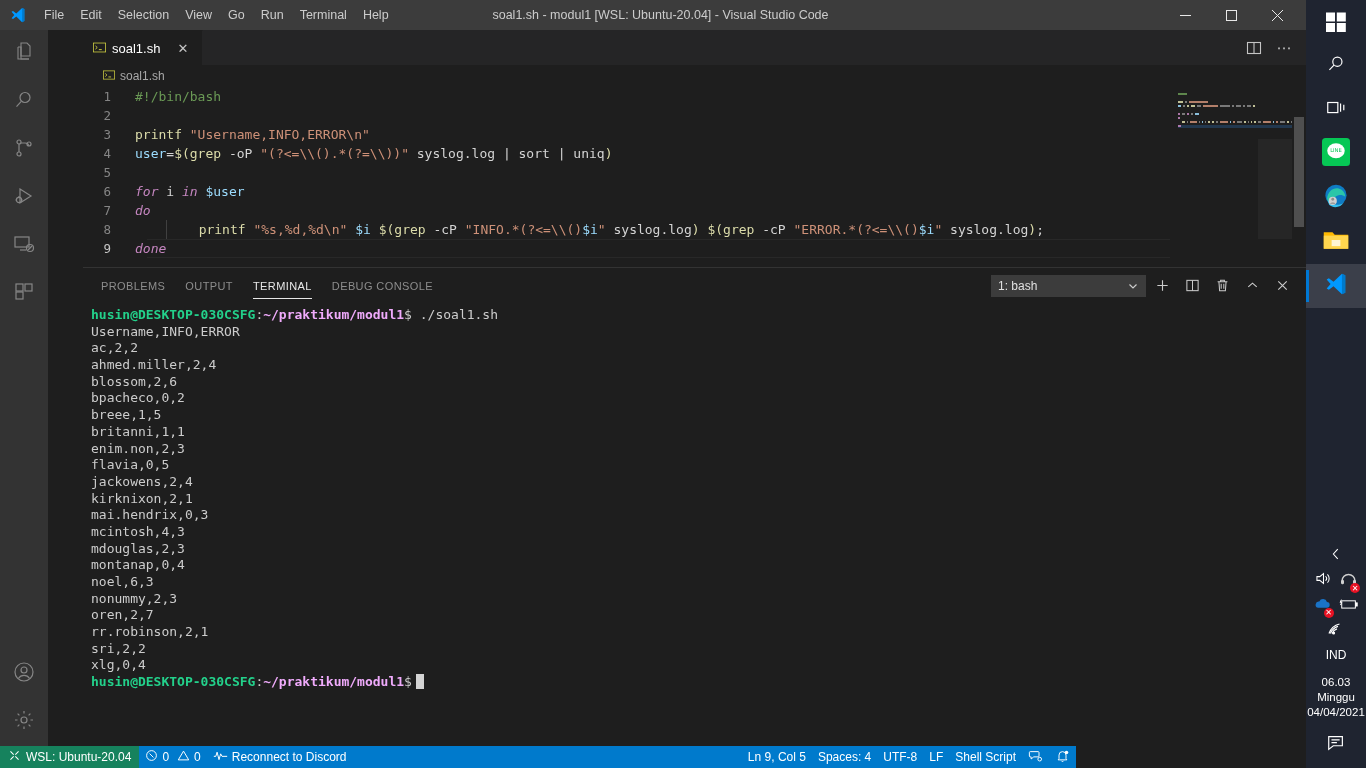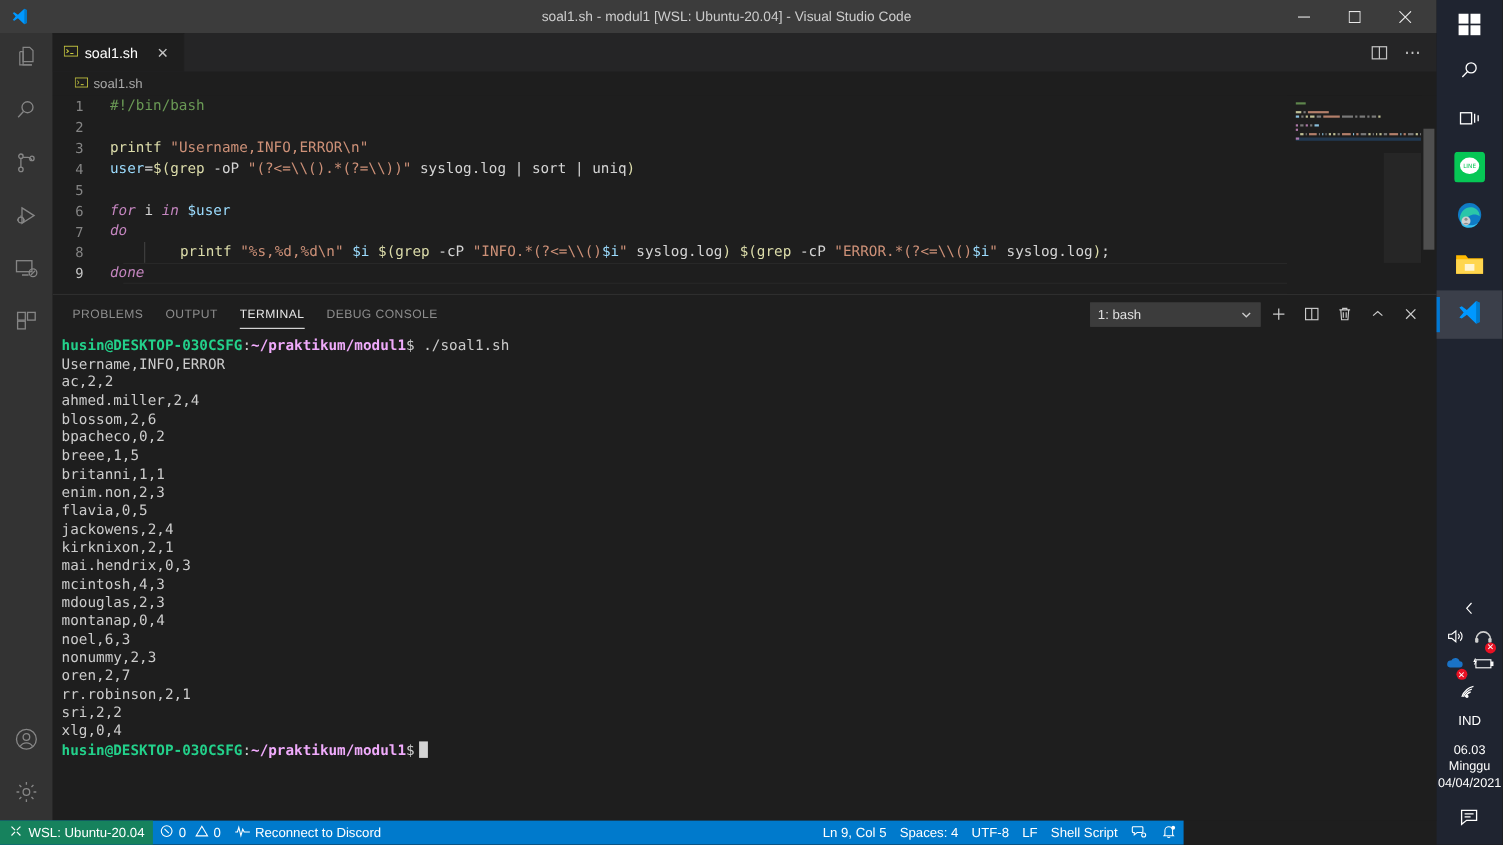--- a/index.html
+++ b/index.html
@@ -83,20 +83,21 @@
     position: relative;
   }
   .act-spacer { flex: 1; }
 
   .editorarea {
     flex: 1;
     display: flex;
     flex-direction: column;
     min-width: 0;
     background: #1e1e1e;
+    margin-left: 35px;
   }
 
   
   .tabsrow {
     height: 35px;
     background: #252526;
     display: flex;
     align-items: stretch;
     flex: 0 0 35px;
     position: relative;
@@ -376,20 +377,30 @@
 <body>
 
 <div class="app">
 
   <div class="titlebar">
     <div class="vscode-logo">
       <svg width="18" height="18" viewBox="0 0 24 24">
           <path fill="#0098ff" d="M17.5 2.5 9.7 10 5.4 6.8 3.4 7.8l3.6 4.2-3.6 4.2 2 1 4.3-3.2 7.8 7.5 3.1-1.5V4z"></path>
           <path fill="#0065a9" d="M17.5 2.5 20.6 4v16l-3.1 1.5V2.5z" opacity=".6"></path>
         </svg>
+    </div>
+    <div class="menu">
+      <div class="menu-item">File</div>
+      <div class="menu-item">Edit</div>
+      <div class="menu-item">Selection</div>
+      <div class="menu-item">View</div>
+      <div class="menu-item">Go</div>
+      <div class="menu-item">Run</div>
+      <div class="menu-item">Terminal</div>
+      <div class="menu-item">Help</div>
     </div>
     <div class="title-text">soal1.sh - modul1 [WSL: Ubuntu-20.04] - Visual Studio Code</div>
     <div class="wincontrols">
       <div class="wc">
         <svg width="11" height="11" viewBox="0 0 11 11">
             <rect x="0" y="5" width="11" height="1" fill="currentColor"></rect>
           </svg>
       </div>
       <div class="wc">
         <svg width="11" height="11" viewBox="0 0 11 11">

